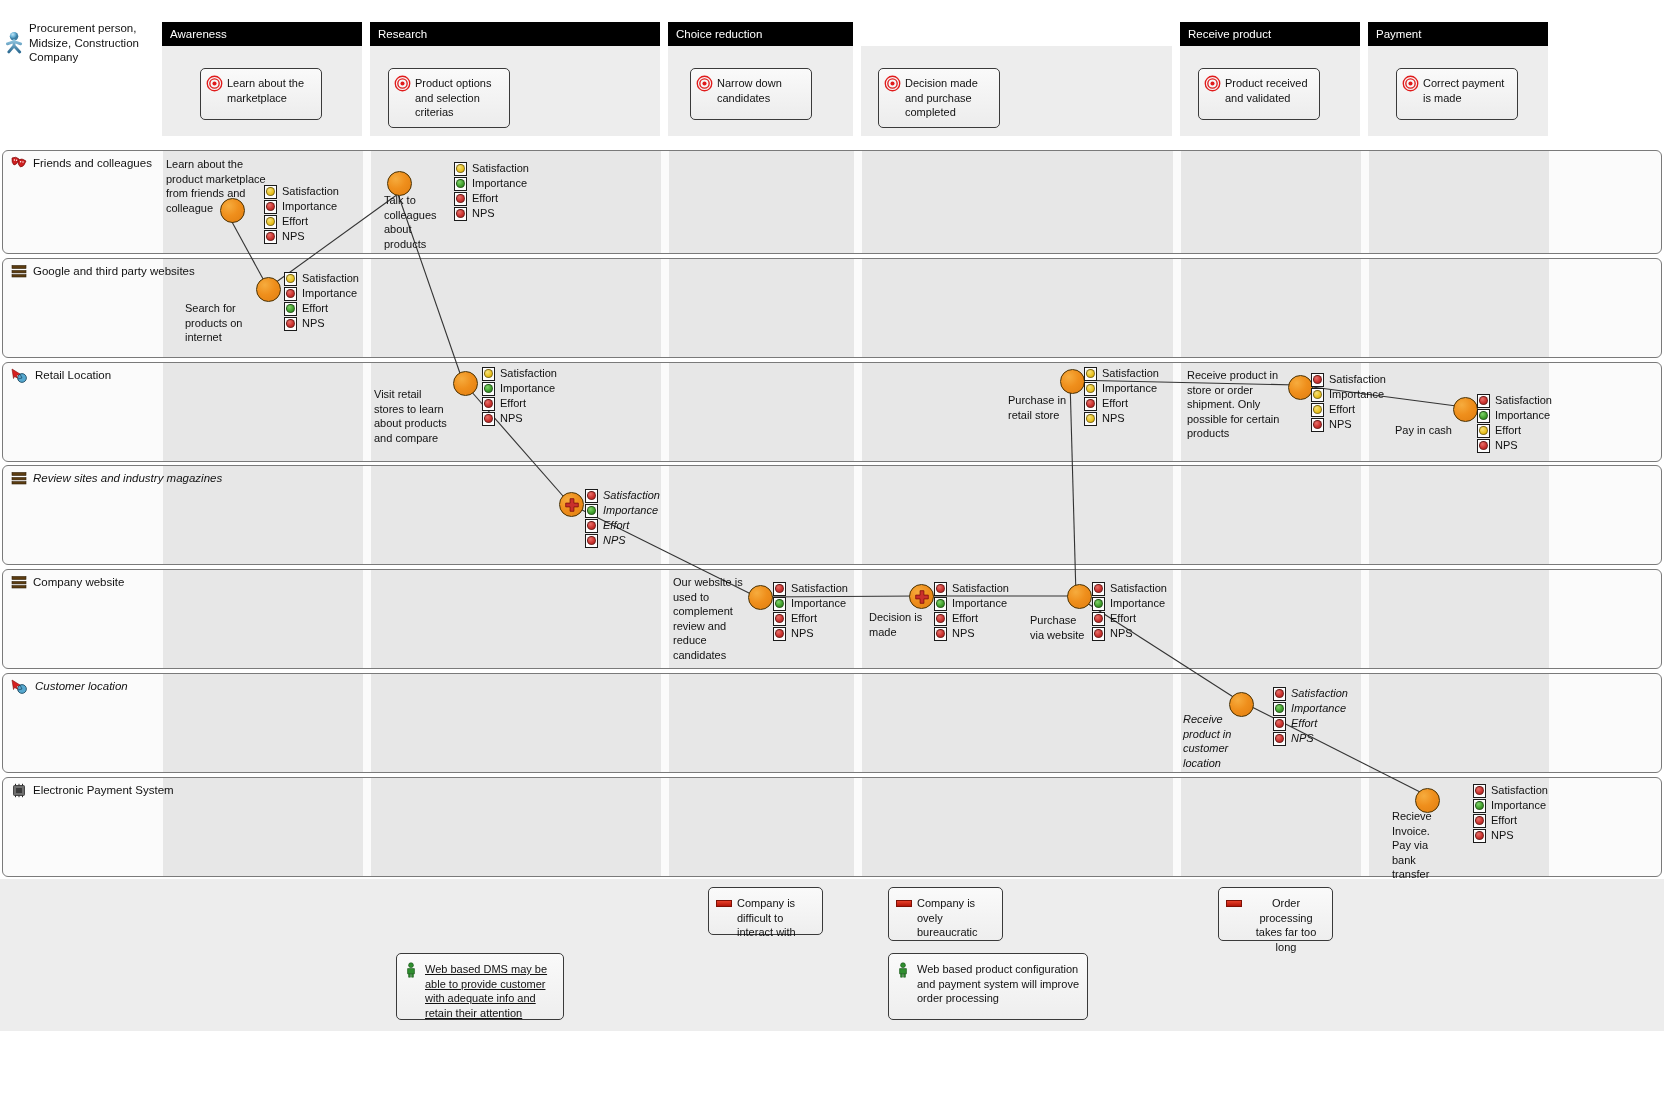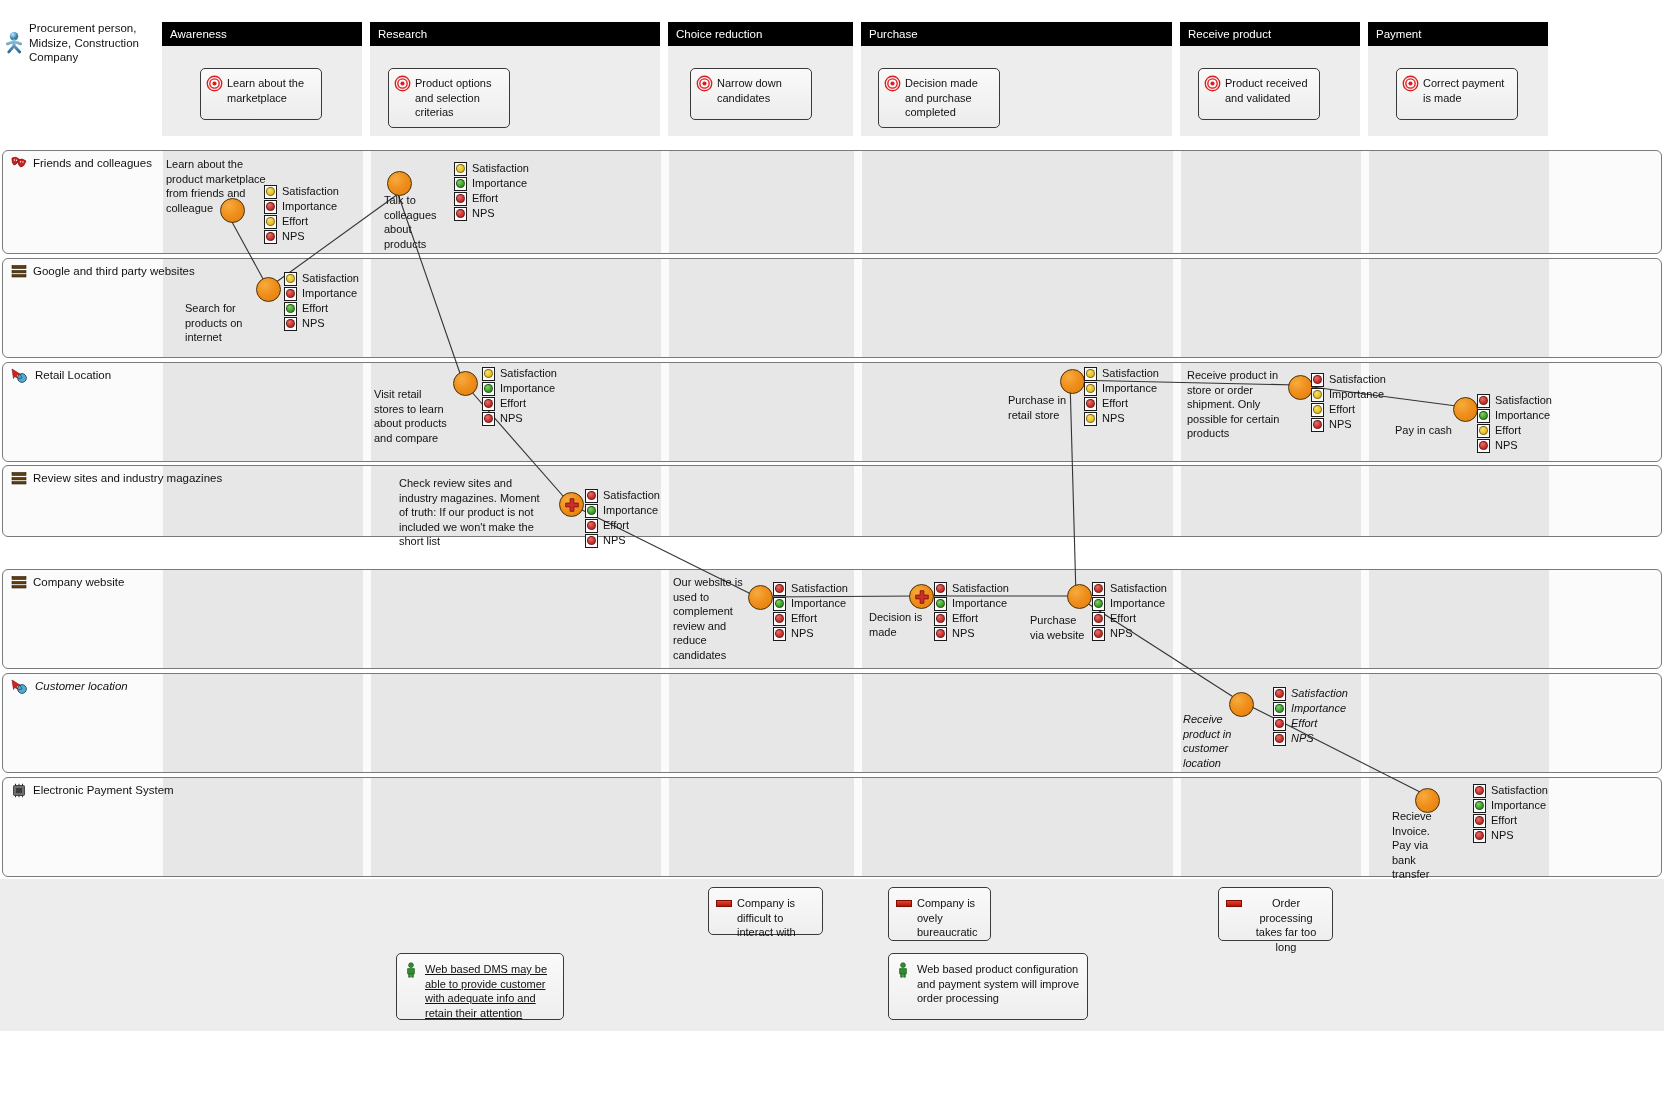--- a/index.html
+++ b/index.html
@@ -276,21 +276,20 @@
   <div class="phase-body" style="left:668px;width:185px;"></div>
   <div class="goal-box" style="left:690px;top:68px;width:122px;">
     <svg class="goal-icon" viewBox="0 0 20 20">
       <circle cx="10" cy="10" r="8.5" fill="none" stroke="#e01b1b" stroke-width="1.6"></circle>
       <circle cx="10" cy="10" r="5.5" fill="none" stroke="#e01b1b" stroke-width="1.6"></circle>
       <circle cx="10" cy="10" r="2.4" fill="#e01b1b"></circle>
     </svg>
     <span>Narrow down candidates</span>
   </div>
 
-  <div class="phase-head" style="left:861px;width:311px;">Purchase</div>
   <div class="phase-body" style="left:861px;width:311px;"></div>
   <div class="goal-box" style="left:878px;top:68px;width:122px;">
     <svg class="goal-icon" viewBox="0 0 20 20">
       <circle cx="10" cy="10" r="8.5" fill="none" stroke="#e01b1b" stroke-width="1.6"></circle>
       <circle cx="10" cy="10" r="5.5" fill="none" stroke="#e01b1b" stroke-width="1.6"></circle>
       <circle cx="10" cy="10" r="2.4" fill="#e01b1b"></circle>
     </svg>
     <span>Decision made and purchase completed</span>
   </div>
 
@@ -572,39 +571,38 @@
       </div>
       <div class="metric-row">
         <span class="metric-sw">
             <span class="bulb red"></span>
           </span>
         <span class="metric-name">NPS</span>
       </div>
     </div>
   </div>
 
-  <div class="lane" style="top:465px;height:72px;">
+  <div class="lane" style="top:465px;height:100px;font-style:italic;">
     <div class="lane-bands">
       <div class="lane-band" style="left:160px;width:200px;"></div>
       <div class="lane-band" style="left:368px;width:290px;"></div>
       <div class="lane-band" style="left:666px;width:185px;"></div>
       <div class="lane-band" style="left:859px;width:311px;"></div>
       <div class="lane-band" style="left:1178px;width:180px;"></div>
       <div class="lane-band" style="left:1366px;width:180px;"></div>
     </div>
     <div class="lane-title">
       <svg width="16" height="14" viewBox="0 0 16 14">
         <rect x="1" y="1.5" width="14" height="3" fill="#5c3c10" stroke="#2e1d06" stroke-width=".6"></rect>
         <rect x="1" y="6.5" width="14" height="2.4" fill="#5c3c10" stroke="#2e1d06" stroke-width=".6"></rect>
         <rect x="1" y="10.6" width="14" height="2.4" fill="#5c3c10" stroke="#2e1d06" stroke-width=".6"></rect>
       </svg>
       <span>Review sites and industry magazines</span>
     </div>
 
-    <div class="tp-label" style="left:396px;top:10px;width:150px;">Check review sites and industry magazines. Moment of truth: If our product is not included we won't make the short list</div>
     <div class="tp-dot moment" style="left:556px;top:26px;">
       <svg class="cross" viewBox="0 0 15 15">
         <path d="M5.6 1.2h3.8v4.4h4.4v3.8H9.4v4.4H5.6V9.4H1.2V5.6h4.4z" fill="#c9302c" stroke="#7d0c0c" stroke-width=".8"></path>
       </svg>
     </div>
     <div class="metrics" style="left:582px;top:22px;">
       <div class="metric-row">
         <span class="metric-sw">
             <span class="bulb red"></span>
           </span>
@@ -850,21 +848,21 @@
     <div style="position:absolute;left:668px;top:0;width:185px;height:152px;background:#ededed;"></div>
     <div style="position:absolute;left:861px;top:0;width:311px;height:152px;background:#ededed;"></div>
     <div style="position:absolute;left:1180px;top:0;width:180px;height:152px;background:#ededed;"></div>
     <div style="position:absolute;left:1368px;top:0;width:180px;height:152px;background:#ededed;"></div>
   </div>
 
   <div class="note-box" style="left:708px;top:887px;width:115px;height:48px;">
     <span class="pain-bar"></span>
     <span>Company is difficult to interact with</span>
   </div>
-  <div class="note-box" style="left:888px;top:887px;width:103px;height:54px;">
+  <div class="note-box" style="left:888px;top:887px;width:115px;height:54px;">
     <span class="pain-bar"></span>
     <span>Company is ovely bureaucratic</span>
   </div>
   <div class="note-box" style="left:1218px;top:887px;width:115px;height:54px;text-align:center;">
     <span class="pain-bar"></span>
     <span>Order processing takes far too long</span>
   </div>
 
   <div class="note-box" style="left:396px;top:953px;width:168px;height:67px;text-decoration:underline;">
     <svg class="note-icon" viewBox="0 0 16 16">

